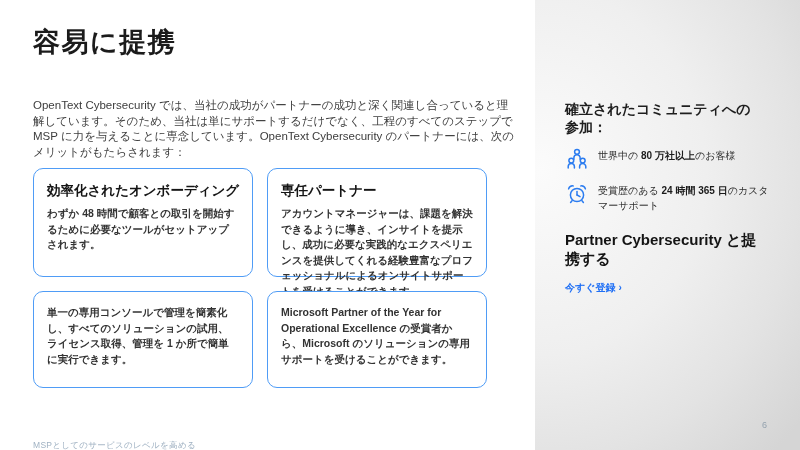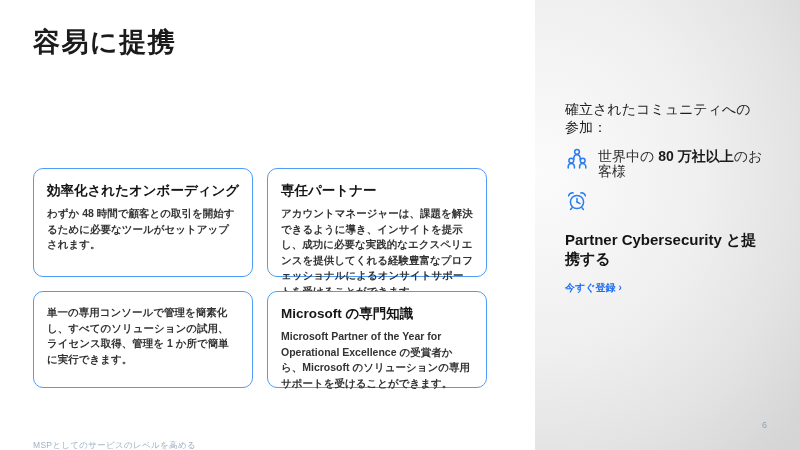--- a/index.html
+++ b/index.html
@@ -82,41 +82,41 @@
     width: 265px; height: 450px;
     background: radial-gradient(130% 85% at 2% 38%, #fbfbfb 0%, #efefef 48%, #e3e3e3 75%, #d5d5d5 100%);
   }
   .sidebar-inner {
     position: absolute;
     left: 30px; top: 100px;
     width: 210px;
   }
   .community-heading {
     font-size: 14px;
-    font-weight: 400;
+    font-weight: 700;
     line-height: 18px;
     color: #1e1e1e;
     width: 195px;
     margin-bottom: 11px;
   }
   .stat-item {
     display: flex;
     align-items: flex-start;
     margin-bottom: 11px;
   }
   .stat-icon {
     flex: 0 0 24px;
     width: 24px; height: 24px;
     color: #2b7cf0;
     margin-right: 9px;
     margin-top: 0px;
   }
   .stat-icon svg { width: 24px; height: 24px; display: block; }
   .stat-text {
-    font-size: 14px;
+    font-size: 10px;
     line-height: 14.5px;
     color: #2e2e2e;
     width: 172px;
     padding-top: 2px;
   }
   .stat-text b { font-weight: 700; color: #1b1b1b; }
   .cta-heading {
     font-size: 15px;
     font-weight: 700;
     line-height: 19px;
@@ -141,35 +141,35 @@
     color: #94a2ae;
   }
 </style>
 </head>
 <body>
 
 <div class="slide">
 
   <div class="main">
     <h1 class="page-title">容易に提携</h1>
+    <p class="intro">OpenText Cybersecurity では、当社の成功がパートナーの成功と深く関連し合っていると理解しています。そのため、当社は単にサポートするだけでなく、工程のすべてのステップで MSP に力を与えることに専念しています。OpenText Cybersecurity のパートナーには、次のメリットがもたらされます：</p>
 
     <div class="cards">
       <div class="card row1">
         <div class="card-title">効率化されたオンボーディング</div>
         <div class="card-body">わずか 48 時間で顧客との取引を開始するために必要なツールがセットアップされます。</div>
       </div>
       <div class="card row1">
         <div class="card-title">専任パートナー</div>
         <div class="card-body">アカウントマネージャーは、課題を解決できるように導き、インサイトを提示し、成功に必要な実践的なエクスペリエンスを提供してくれる経験豊富なプロフェッショナルによるオンサイトサポートを受けることができます。</div>
       </div>
       <div class="card row2">
         <div class="card-body">単一の専用コンソールで管理を簡素化し、すべてのソリューションの試用、ライセンス取得、管理を 1 か所で簡単に実行できます。</div>
       </div>
       <div class="card row2">
-        <div class="card-title">Microsoft の専門知識</div>
         <div class="card-body">Microsoft Partner of the Year for Operational Excellence の受賞者から、Microsoft のソリューションの専用サポートを受けることができます。</div>
       </div>
     </div>
 
     <div class="footer-tagline">MSPとしてのサービスのレベルを高める</div>
   </div>
 
   <div class="sidebar">
     <div class="sidebar-inner">
       <div class="community-heading">確立されたコミュニティへの参加：</div>
@@ -194,20 +194,21 @@
           <svg viewBox="0 0 24 24" fill="none" stroke="currentColor" stroke-width="1.5" stroke-linecap="round" stroke-linejoin="round">
             <circle cx="12" cy="13" r="6.6"></circle>
             <path d="M12 13 V9.6"></path>
             <path d="M12 13 L15 14.6"></path>
             <path d="M8.2 3.9 a4.3 4.3 0 0 0 -4.6 3"></path>
             <path d="M15.8 3.9 a4.3 4.3 0 0 1 4.6 3"></path>
             <path d="M7 18.7 L5.6 20.4"></path>
             <path d="M17 18.7 L18.4 20.4"></path>
           </svg>
         </span>
+        <span class="stat-text"><span>受賞歴のある </span><b>24 時間 365 日</b><span>のカスタマーサポート</span></span>
       </div>
 
       <div class="cta-heading">Partner Cybersecurity と提携する</div>
 
       <a class="register-link"><span>今すぐ登録</span><span class="chev">›</span></a>
     </div>
 
     <div class="page-number">6</div>
   </div>
 

